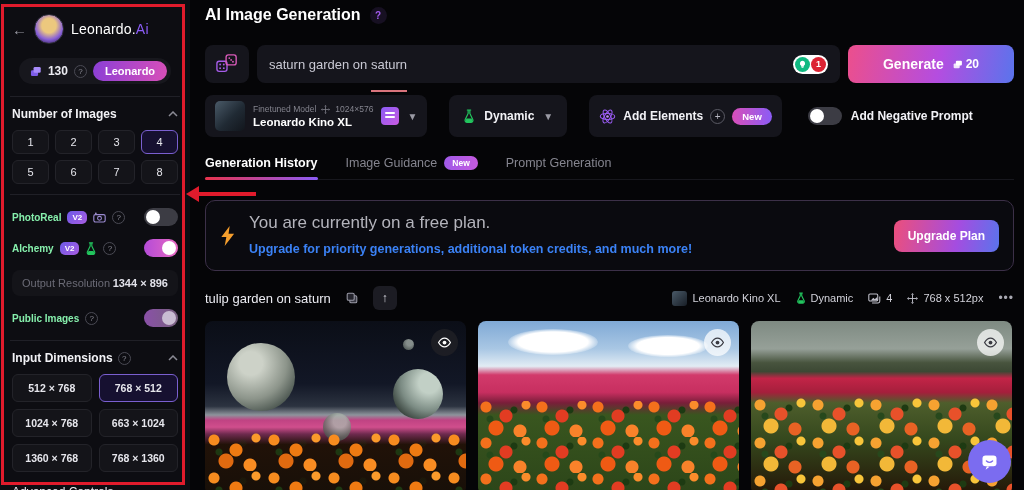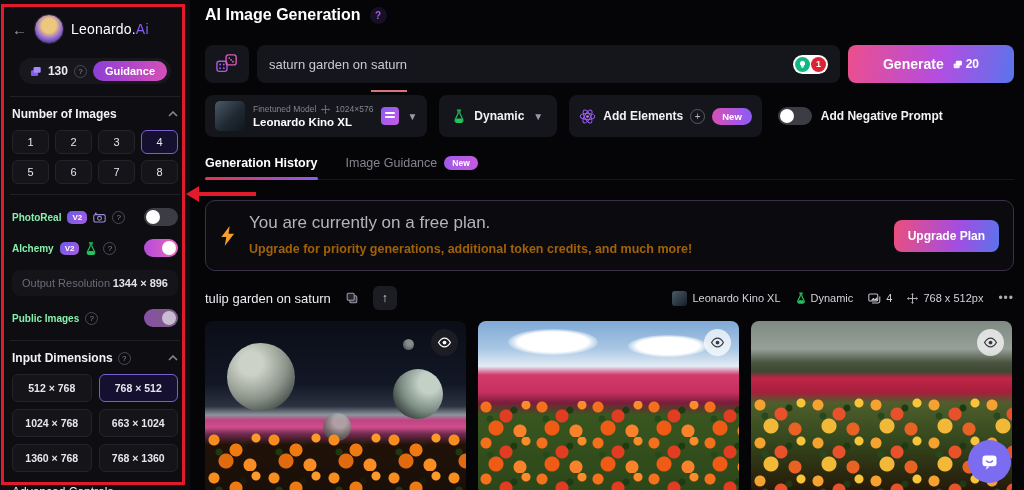--- a/index.html
+++ b/index.html
@@ -86,21 +86,21 @@
   .hint-green { width:15px; height:15px; border-radius:50%; background:#10b981;
     display:flex; align-items:center; justify-content:center; }
   .hint-red { width:15px; height:15px; border-radius:50%; background:#dc2333; color:#fff;
     font-size:9px; font-weight:bold; display:flex; align-items:center; justify-content:center; }
   .generate-btn { width:166px; border-radius:8px; display:flex; align-items:center;
     justify-content:center; gap:8px; cursor:pointer; color:#fff;
     background:linear-gradient(100deg,#ec4f8c 0%,#b44de0 55%,#5a74ec 100%); }
   .generate-label { font-size:14px; font-weight:600; }
   .generate-cost { font-size:12px; font-weight:bold; display:flex; align-items:center; gap:3px; }
 
-  .model-row { display:flex; gap:12px; margin-top:12px; height:42px; align-items:stretch; }
+  .model-row { display:flex; gap:22px; margin-top:12px; height:42px; align-items:stretch; }
   .model-sel { background:#15151c; border-radius:8px; padding:5px 10px; display:flex;
     align-items:center; gap:8px; cursor:pointer; }
   .model-thumb { width:30px; height:30px; border-radius:5px;
     background:linear-gradient(135deg,#4a5a68 0%,#202a34 55%,#12161c 100%); }
   .model-lines { display:flex; flex-direction:column; justify-content:center; gap:2px; }
   .model-line1 { display:flex; align-items:center; gap:5px; font-size:8.5px; color:#84848e; }
   .model-name { font-size:11.5px; font-weight:bold; color:#fff; }
   .note-icon { width:18px; height:18px; border-radius:4px;
     background:linear-gradient(135deg,#8b5cf6,#c85ae0); position:relative; }
   .note-icon::after { content:""; position:absolute; left:4px; top:5px; width:10px; height:2px;
@@ -126,21 +126,21 @@
   .tab.active { color:#fff; font-weight:bold; }
   .tab.active::after { content:""; position:absolute; left:0; right:0; bottom:-1px; height:3px;
     border-radius:2px; background:linear-gradient(90deg,#e8334c,#8b5cf6); }
   .tab-badge { background:linear-gradient(90deg,#a05ae8,#c55ae0); color:#fff; font-size:8.5px;
     font-weight:bold; padding:2px 8px; border-radius:9px; }
 
   .banner { margin-top:20px; border:1px solid #3c3048; border-radius:10px; background:#0a0a0f;
     padding:9px 14px; display:flex; align-items:center; gap:13px; }
   .banner-lines { line-height:1.55; }
   .banner-l1 { font-size:17px; color:#b4b4bc; }
-  .banner-l2 { font-size:12.5px; font-weight:bold; color:#a16207; }
+  .banner-l2 { font-size:12.5px; font-weight:bold; color:#3b82f6; }
   .upgrade-plan { margin-left:auto; background:linear-gradient(100deg,#ec4f7c,#a44de0 60%,#5a74ec);
     color:#fff; font-size:12px; font-weight:bold; padding:9px 14px; border-radius:8px; cursor:pointer; }
 
   .gen-row { margin-top:15px; display:flex; align-items:center; gap:9px; }
   .gen-prompt { font-size:13px; color:#ececf2; }
   .icon-btn { width:24px; height:24px; border-radius:6px; background:#1c1c23; display:flex;
     align-items:center; justify-content:center; color:#d8d8e0; font-size:12px; cursor:pointer; }
   .copy-btn { background:transparent; }
   .gen-meta { margin-left:auto; display:flex; align-items:center; gap:15px; }
   .meta-item { display:flex; align-items:center; gap:5px; font-size:11px; color:#d2d2da; }
@@ -223,21 +223,21 @@
       <span class="brand"><span>Leonardo.</span><span class="accent">Ai</span></span>
     </div>
 
     <div class="token-pill">
       <svg width="13" height="13" viewBox="0 0 20 20">
           <rect x="3" y="8" width="11" height="9" rx="2" fill="#7c5ce8"></rect>
           <rect x="7" y="3" width="11" height="9" rx="2" fill="#a78bfa"></rect>
         </svg>
       <span class="token-count">130</span>
       <span class="qmark">?</span>
-      <span class="upgrade-btn">Guidance</span>
+      <span class="upgrade-btn">Leonardo</span>
     </div>
 
     <div class="divider"></div>
 
     <div class="sec-head">
       <span class="sec-title">Number of Images</span>
       <svg class="chev" width="10" height="6" viewBox="0 0 10 6">
           <polyline points="1,5 5,1 9,5" fill="none" stroke="#8a8a94" stroke-width="1.5"></polyline>
         </svg>
     </div>
@@ -406,20 +406,23 @@
     </div>
 
     <div class="tabs">
       <span class="tab active">
           <span>Generation History</span>
         </span>
       <span class="tab">
           <span>Image Guidance</span>
           <span class="tab-badge">New</span>
         </span>
+      <span class="tab">
+          <span>Prompt Generation</span>
+        </span>
     </div>
 
     <div class="banner">
       <svg width="16" height="20" viewBox="0 0 14 18">
           <path d="M8.5 0L1 10h4.5L4 18l8.5-11H7.5z" fill="#f59e2d"></path>
         </svg>
       <span class="banner-lines">
         <span class="banner-l1">You are currently on a free plan.</span><br>
         <span class="banner-l2">Upgrade for priority generations, additional token credits, and much more!</span>
       </span>

